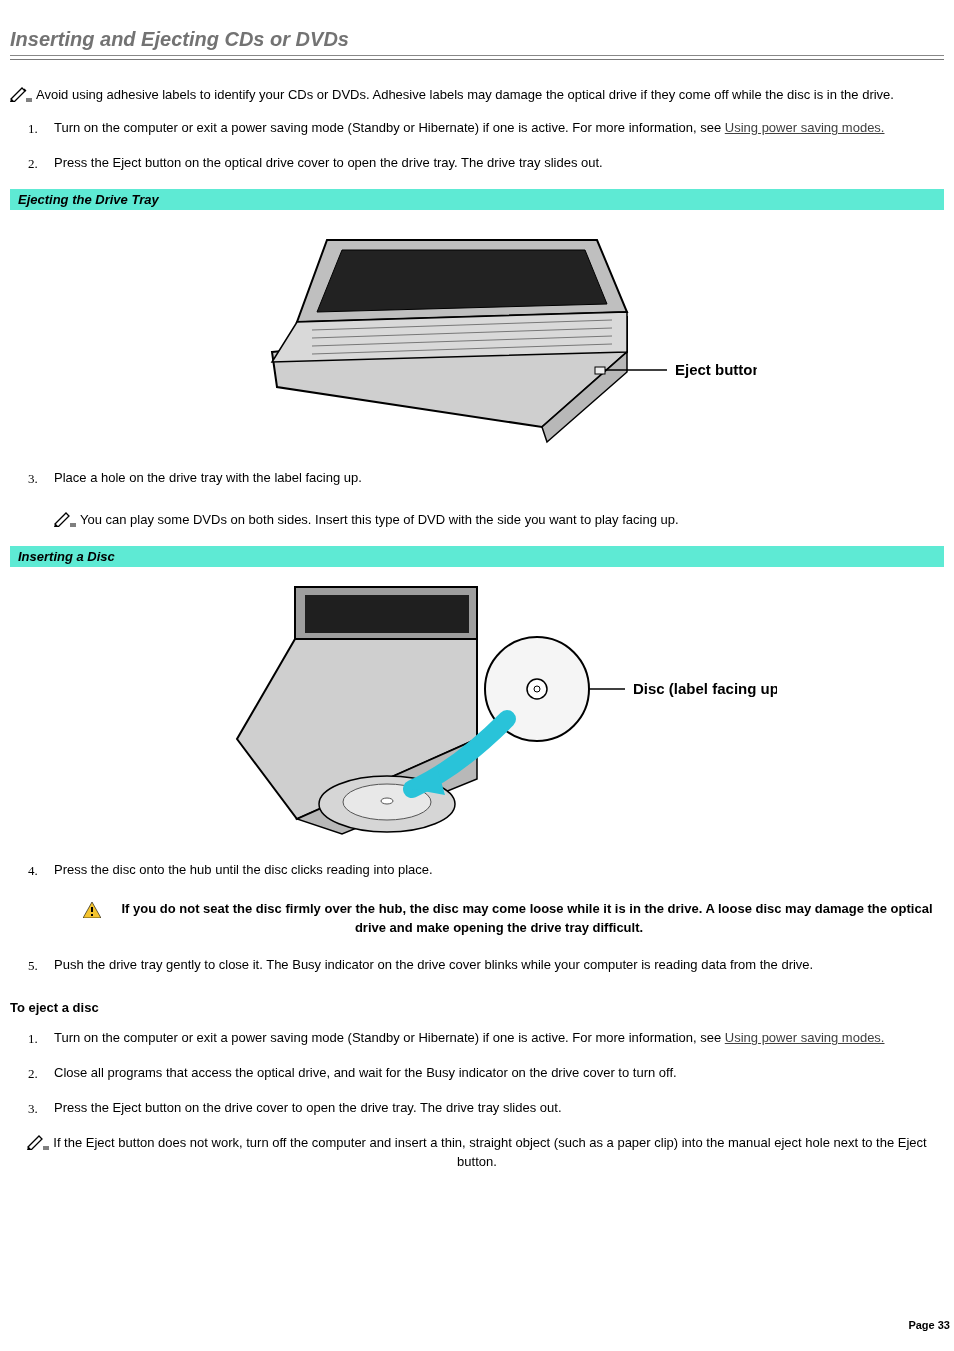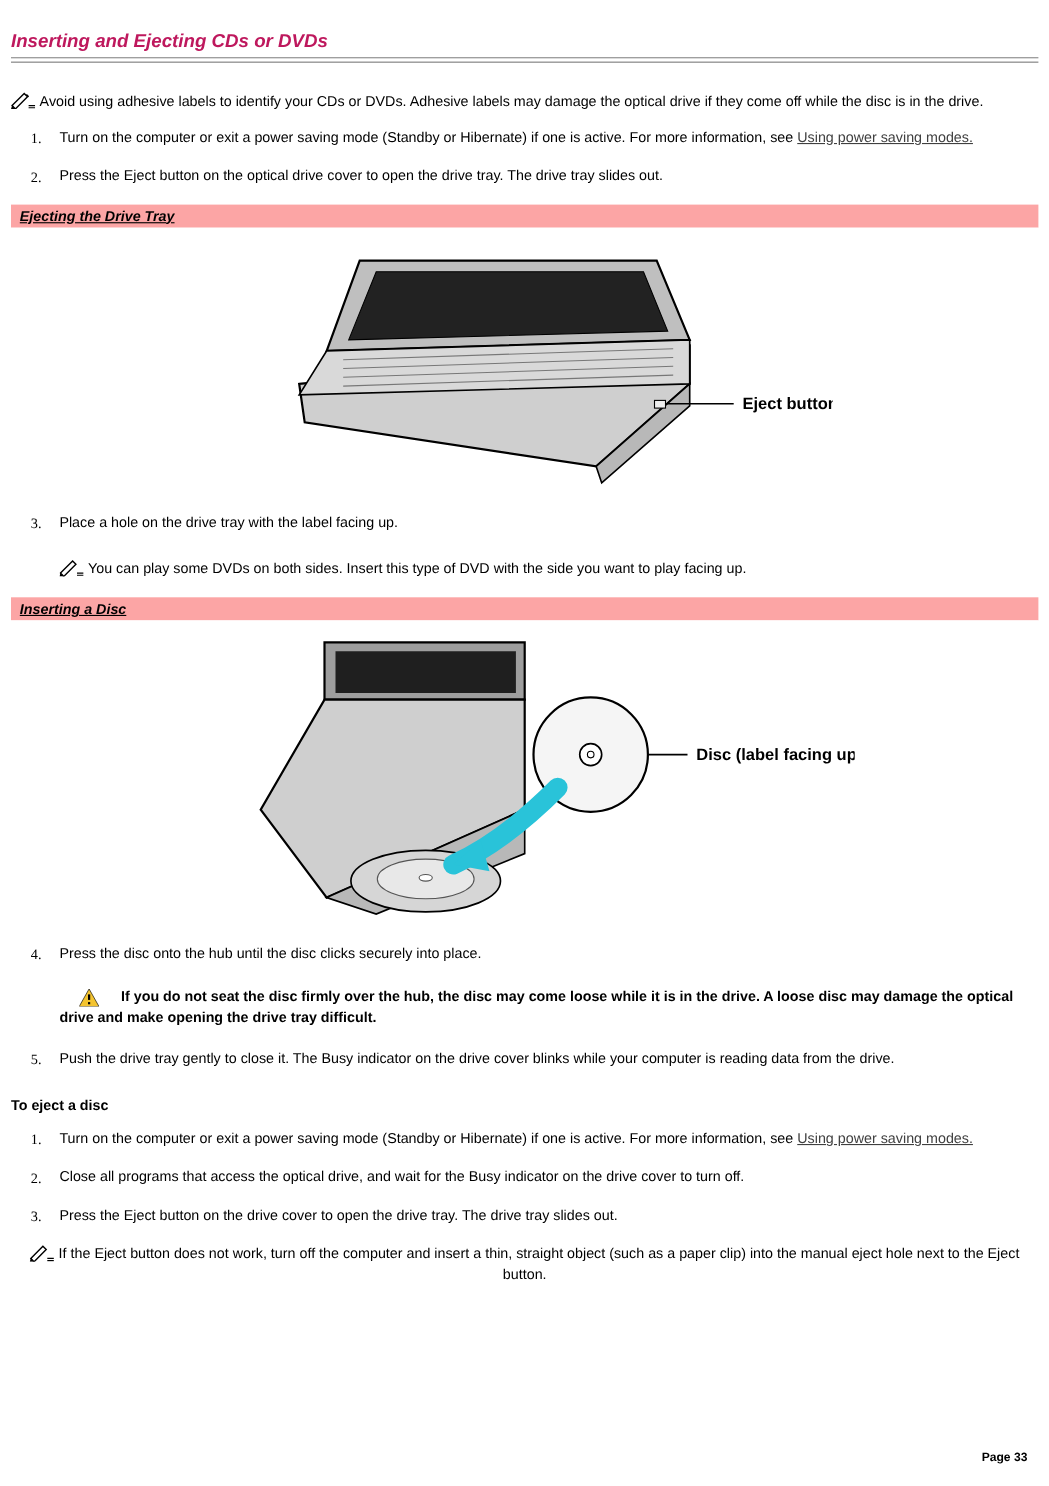--- a/index.html
+++ b/index.html
@@ -11,22 +11,22 @@
     color: #000;
   }
   .page {
     width: 954px;
     min-height: 1351px;
     position: relative;
     padding: 28px 10px 40px 10px;
     box-sizing: border-box;
   }
   h1.title {
-    color: #be185d;
-    font-size: 17px;
+    color: #737373;
+    font-size: 20px;
     font-weight: bold;
     font-style: italic;
     margin: 0 0 4px 0;
   }
   .hr {
     height: 3px;
     border-top: 1px solid #888;
     border-bottom: 1px solid #7a7a7a;
     margin: 2px 0 26px 0;
   }
@@ -55,39 +55,38 @@
     left: -26px;
     top: 1px;
     font-family: 'Times New Roman', serif;
     font-size: 13px;
   }
   a.link {
     color: #404040;
     text-decoration: underline;
   }
   .blue-bar {
-    background: #fca5a5;
+    background: #5eead4;
     font-style: italic;
     font-weight: bold;
     padding: 3px 8px;
     margin: 6px 0 0 0;
-    text-decoration: underline;
   }
   .figure {
     background: #fff;
     text-align: center;
     padding: 12px 0 8px 0;
   }
   .nested { margin-top: 24px; }
   .nested p { margin-bottom: 0; }
   .warn-icon { display:inline-block; vertical-align:middle; margin: 0 20px 0 18px; }
   .warn-text { font-weight: bold; display: inline; }
   .page-num {
     position: absolute;
-    right: 20px;
+    right: 4px;
     bottom: 20px;
     font-size: 11px;
     font-weight: bold;
   }
   
   svg { display:block; margin: 0 auto; }
   .fig1-label { font: bold 15px Arial, sans-serif; fill:#000; }
 </style>
 </head>
 <body>
@@ -186,22 +185,22 @@
       <path d="M235 210 L260 188 L268 216 Z" fill="#29c3d9"></path>
 
       <line x1="412" y1="110" x2="448" y2="110" stroke="#000" stroke-width="1.5"></line>
       <text x="456" y="115" class="fig1-label">Disc (label facing up)</text>
     </svg>
   </div>
 
   <ol start="4" style="margin-top:14px;">
     <li>
       <span class="num">4.</span>
-      <span>Press the disc onto the hub until the disc clicks securely into place.</span>
-      <div class="nested" style="margin-top:20px;">
+      <span>Press the disc onto the hub until the disc clicks reading into place.</span>
+      <div class="nested" style="margin-top:20px;text-align:center;">
         <span class="warn-icon">
           <svg width="18" height="16" viewBox="0 0 18 16">
             <path d="M9 0 L18 16 L0 16 Z" fill="#f4c430" stroke="#000" stroke-width="0.6"></path>
             <rect x="8" y="5" width="2" height="5" fill="#000"></rect>
             <rect x="8" y="12" width="2" height="2" fill="#000"></rect>
           </svg>
         </span><span class="warn-text">If you do not seat the disc firmly over the hub, the disc may come loose while it is in the drive. A loose disc may damage the optical drive and make opening the drive tray difficult.</span>
       </div>
     </li>
     <li style="margin-top:18px;">

